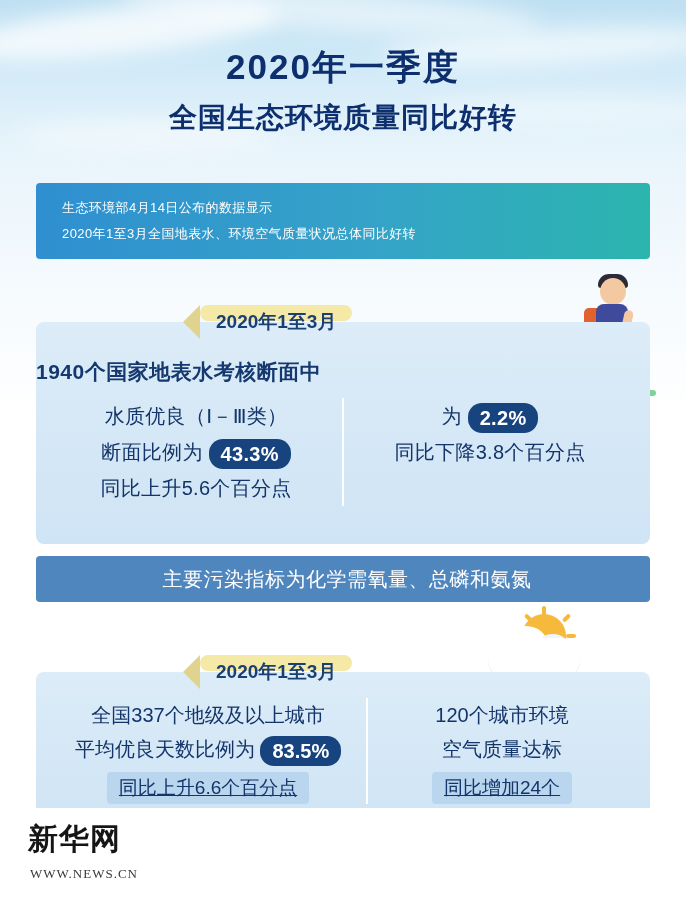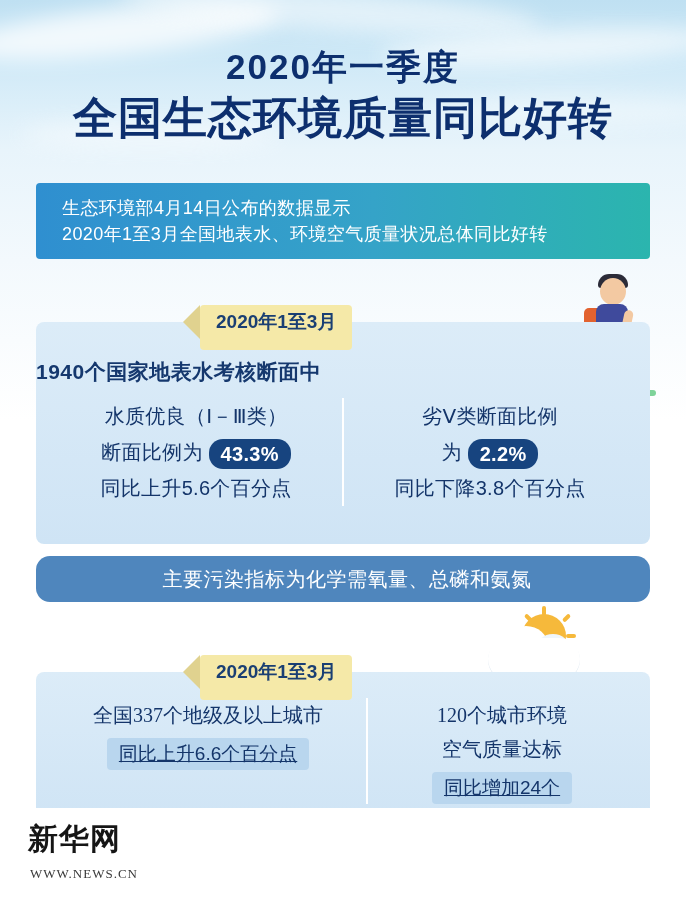--- a/index.html
+++ b/index.html
@@ -47,39 +47,39 @@
     text-align: center;
   }
   .title-line1 {
     font-size: 35px;
     font-weight: bold;
     color: #0d2f6e;
     letter-spacing: 2px;
     line-height: 46px;
   }
   .title-line2 {
-    font-size: 44px;
+    font-size: 28px;
     font-weight: bold;
     color: #0d2f6e;
     letter-spacing: 1px;
     line-height: 56px;
   }
 
   
   .subtitle-band {
     position: absolute;
     left: 36px; top: 183px;
     width: 614px; height: 76px;
     background: linear-gradient(to right, #2f8fd0, #35a3c8 55%, #2bb5ae);
     border-radius: 4px;
     padding: 12px 0 0 26px;
     color: #ffffff;
   }
   .subtitle-band div {
-    font-size: 18px;
+    font-size: 13px;
     line-height: 26px;
     letter-spacing: .4px;
   }
 
   
   .card {
     position: absolute;
     background: linear-gradient(to bottom, #dcecf8, #cfe4f5);
     border-radius: 8px;
   }
@@ -87,28 +87,28 @@
     left: 36px; top: 322px;
     width: 614px; height: 222px;
   }
   .air-card {
     left: 36px; top: 672px;
     width: 614px; height: 152px;
   }
 
   .ribbon {
     position: absolute;
-    height: 45px;
+    height: 16px;
     background: #f5e9a8;
     color: #1a3f73;
     font-size: 19px;
     font-weight: bold;
     line-height: 34px;
     padding: 0 16px;
-    border-radius: 4px;
+    border-radius: 10px;
     z-index: 5;
   }
   .ribbon::before {
     content: "";
     position: absolute;
     left: -17px; top: 0;
     border-top: 17px solid transparent;
     border-bottom: 17px solid transparent;
     border-right: 17px solid #e0d28f;
   }
@@ -154,21 +154,21 @@
     line-height: 28px;
     vertical-align: middle;
   }
 
   
   .pollutant-bar {
     position: absolute;
     left: 36px; top: 556px;
     width: 614px; height: 46px;
     background: #4f86bd;
-    border-radius: 14px;
+    border-radius: 4px;
     color: #ffffff;
     font-size: 20px;
     line-height: 46px;
     text-align: center;
     letter-spacing: .5px;
     padding-left: 8px;
   }
 
   
   .air-cols {
@@ -179,21 +179,20 @@
     flex: 1;
     text-align: center;
     color: #14356a;
   }
   .air-col.left { flex: 1.18; }
   .air-col.divider { border-left: 2px solid #ffffff; }
   .air-col .line {
     font-size: 20px;
     line-height: 34px;
     white-space: nowrap;
-    font-family: Liberation Serif, serif;
   }
   .tagbox {
     display: inline-block;
     background: #b9d6ee;
     color: #14356a;
     font-size: 19px;
     padding: 3px 12px;
     border-radius: 4px;
     margin-top: 6px;
     text-decoration: underline;
@@ -313,21 +312,20 @@
     <div class="cols">
       <div class="col">
         <div class="line">水质优良（Ⅰ－Ⅲ类）</div>
         <div class="line">
           <span>断面比例为</span>
           <span class="pill">43.3%</span>
         </div>
         <div class="line">同比上升5.6个百分点</div>
       </div>
       <div class="col divider">
-        <div class="line">劣Ⅴ类断面比例</div>
         <div class="line">
           <span>为</span>
           <span class="pill">2.2%</span>
         </div>
         <div class="line">同比下降3.8个百分点</div>
       </div>
     </div>
   </div>
 
   <div class="pollutant-bar">主要污染指标为化学需氧量、总磷和氨氮</div>
@@ -342,20 +340,24 @@
     <div class="cloudb2"></div>
     <div class="cloudb3"></div>
     <div class="cloudbig"></div>
   </div>
 
   <div class="ribbon ribbon-air">2020年1至3月</div>
   <div class="card air-card">
     <div class="air-cols">
       <div class="air-col left">
         <div class="line">全国337个地级及以上城市</div>
+        <div class="line">
+          <span>平均优良天数比例为</span>
+          <span class="pill">83.5%</span>
+        </div>
         <div class="tagbox">同比上升6.6个百分点</div>
       </div>
       <div class="air-col divider">
         <div class="line">120个城市环境</div>
         <div class="line">空气质量达标</div>
         <div class="tagbox">同比增加24个</div>
       </div>
     </div>
   </div>
 

